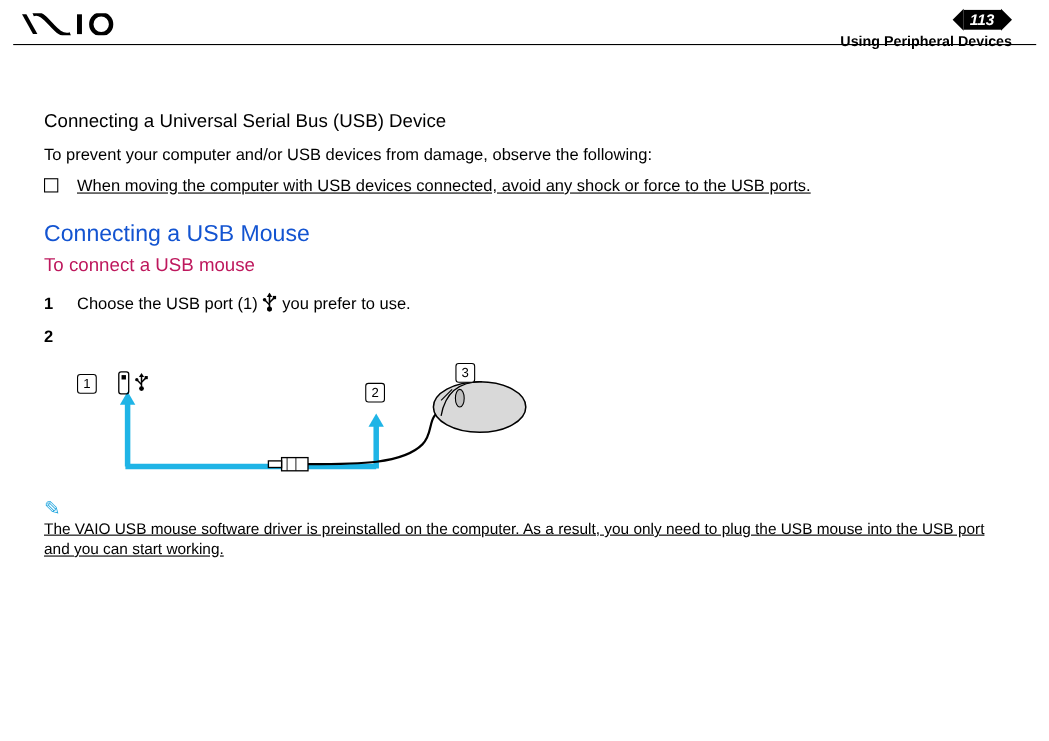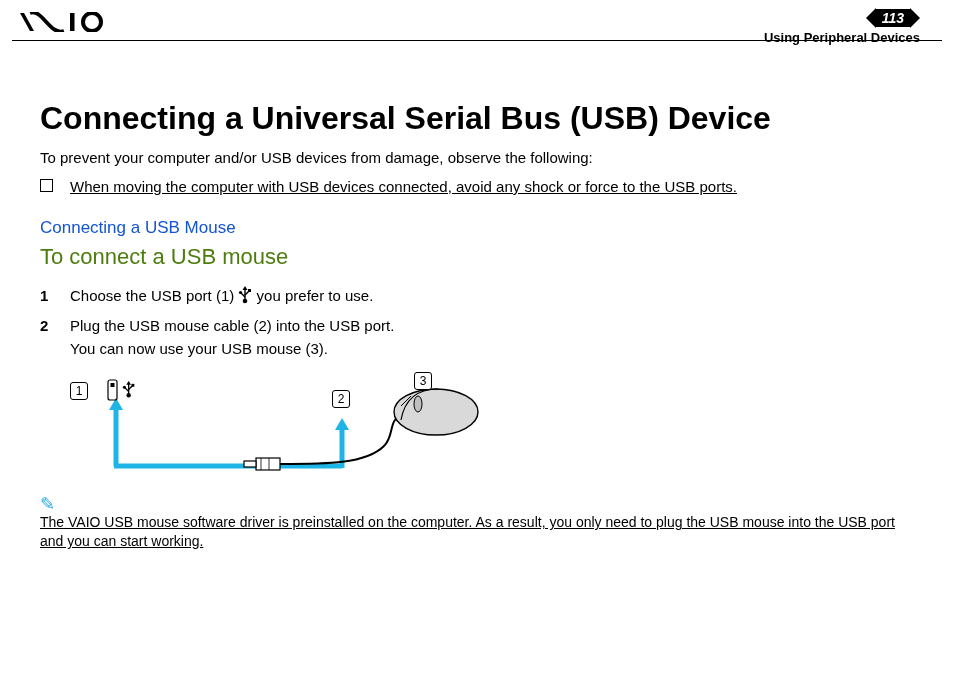--- a/index.html
+++ b/index.html
@@ -7,27 +7,27 @@
   .topbar{position:absolute;top:8px;left:0;right:0;height:28px;}
   .logo{position:absolute;left:20px;top:4px;}
   .pagetag{position:absolute;right:34px;top:0;display:flex;align-items:center;}
   .pagetag .box{background:#000;color:#fff;font-weight:bold;font-style:italic;font-size:14px;padding:1px 6px;}
   .arrow-l,.arrow-r{width:0;height:0;border-top:10px solid transparent;border-bottom:10px solid transparent;}
   .arrow-l{border-right:10px solid #000;margin-right:0;}
   .arrow-r{border-left:10px solid #000;margin-left:0;}
   .section{position:absolute;right:34px;top:22px;font-size:13px;font-weight:bold;}
   .divider{position:absolute;left:12px;right:12px;top:40px;border-top:1px solid #000;}
   .content{position:absolute;left:40px;right:34px;top:100px;}
-  h1{font-size:32px;font-weight:bold;margin:0 0 12px 0;letter-spacing:0;}
+  h1{font-size:17px;font-weight:normal;margin:0 0 12px 0;letter-spacing:0;}
   .intro{font-size:15px;margin:0 0 8px 0;}
   .sqlist{list-style:none;padding:0;margin:0 0 18px 0;}
   .sqlist li{font-size:15px;line-height:1.7;padding-left:30px;position:relative;text-decoration:underline;}
   .sqlist li::before{content:"";position:absolute;left:0;top:5px;width:11px;height:11px;border:1px solid #000;}
-  h2{font-size:17px;font-weight:normal;color:#1354d1;margin:0 0 6px 0;}
-  h3{font-size:22px;font-weight:normal;color:#4d7c0f;margin:0 0 14px 0;}
+  h2{font-size:21px;font-weight:normal;color:#1354d1;margin:0 0 6px 0;}
+  h3{font-size:17px;font-weight:normal;color:#be185d;margin:0 0 14px 0;}
   .numlist{list-style:none;padding:0;margin:0;}
   .numlist li{font-size:15px;line-height:1.55;padding-left:30px;position:relative;margin-bottom:4px;}
   .numlist li .n{position:absolute;left:0;top:0;font-weight:bold;}
   .usb-sym{display:inline-block;vertical-align:-3px;}
   .diagram{margin:16px 0 12px 26px;position:relative;width:440px;height:105px;}
   .note-icon{color:#2aa9e0;font-size:18px;}
   .note-text{font-size:14px;line-height:1.35;margin-top:-2px;text-decoration:underline;}
   .calloutbox{position:absolute;border:1.4px solid #000;border-radius:3px;width:16px;height:16px;font-size:12px;text-align:center;line-height:16px;background:#fff;}
 </style>
 </head>
@@ -75,22 +75,21 @@
             <path d="M7 11 L3 7" stroke="#000" stroke-width="1.4" fill="none"></path>
             <circle cx="2.5" cy="6.5" r="1.6" fill="#000"></circle>
             <path d="M7 9 L11 5" stroke="#000" stroke-width="1.4" fill="none"></path>
             <rect x="10" y="3" width="3" height="3" fill="#000"></rect>
           </svg>
         </span>
         <span> you prefer to use.</span>
       </li>
       <li>
         <span class="n">2</span>
-        <span>Plug the USB mouse cable (2) into the USB port.</span><br>
-        <span>You can now use your USB mouse (3).</span>
+        <br>
       </li>
     </ol>
 
     <div class="diagram">
       <svg width="440" height="105" viewBox="0 0 440 105">
 
         <line x1="50" y1="90" x2="50" y2="30" stroke="#1fb4e6" stroke-width="5"></line>
         <polygon points="50,22 43,34 57,34" fill="#1fb4e6"></polygon>
         <line x1="48" y1="90" x2="276" y2="90" stroke="#1fb4e6" stroke-width="5"></line>
         <line x1="276" y1="92" x2="276" y2="50" stroke="#1fb4e6" stroke-width="5"></line>

